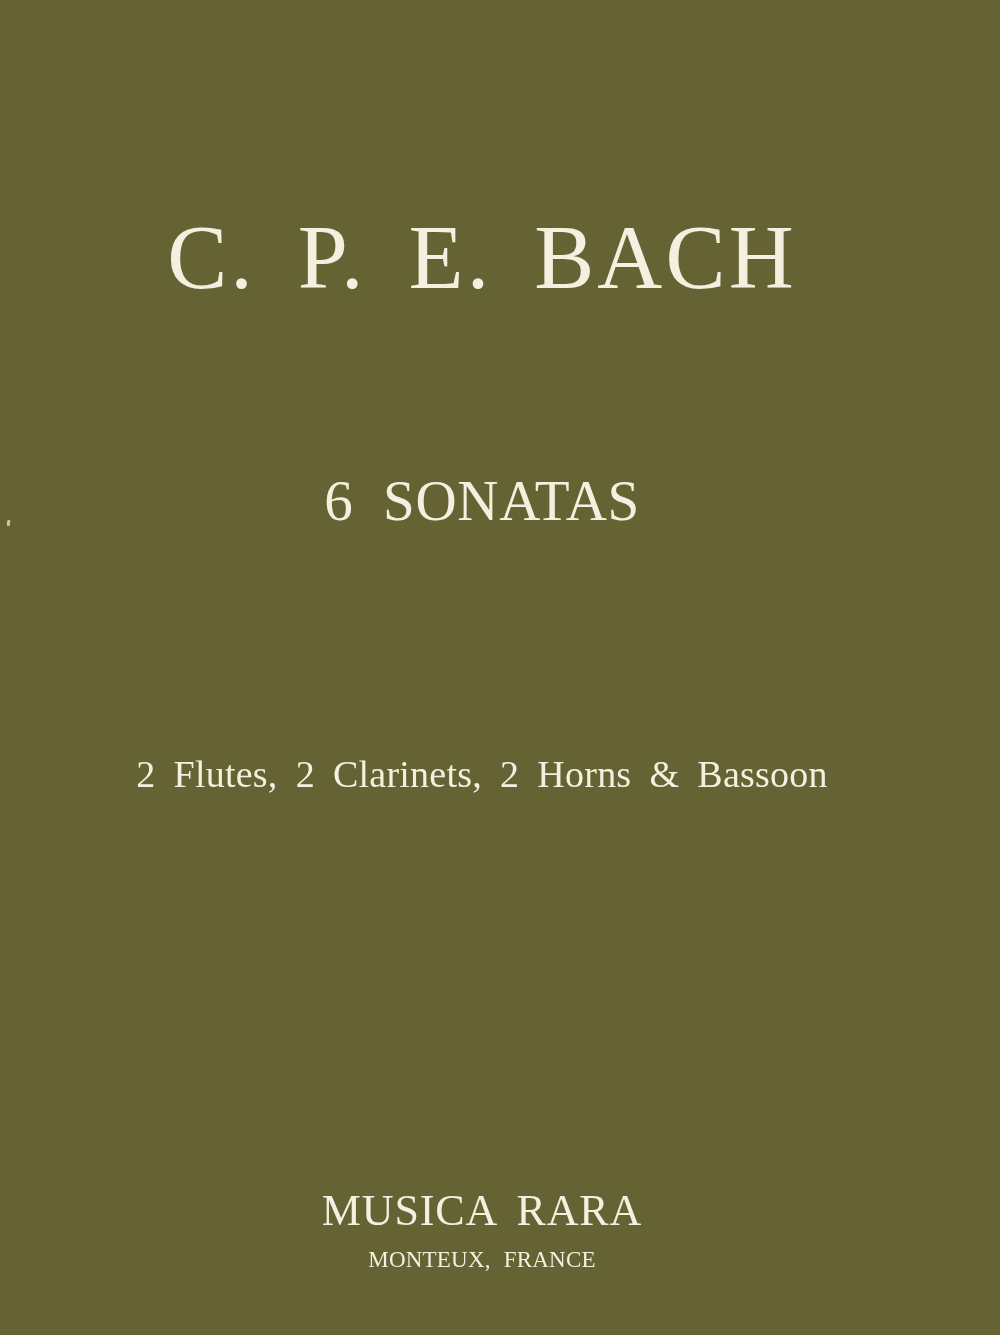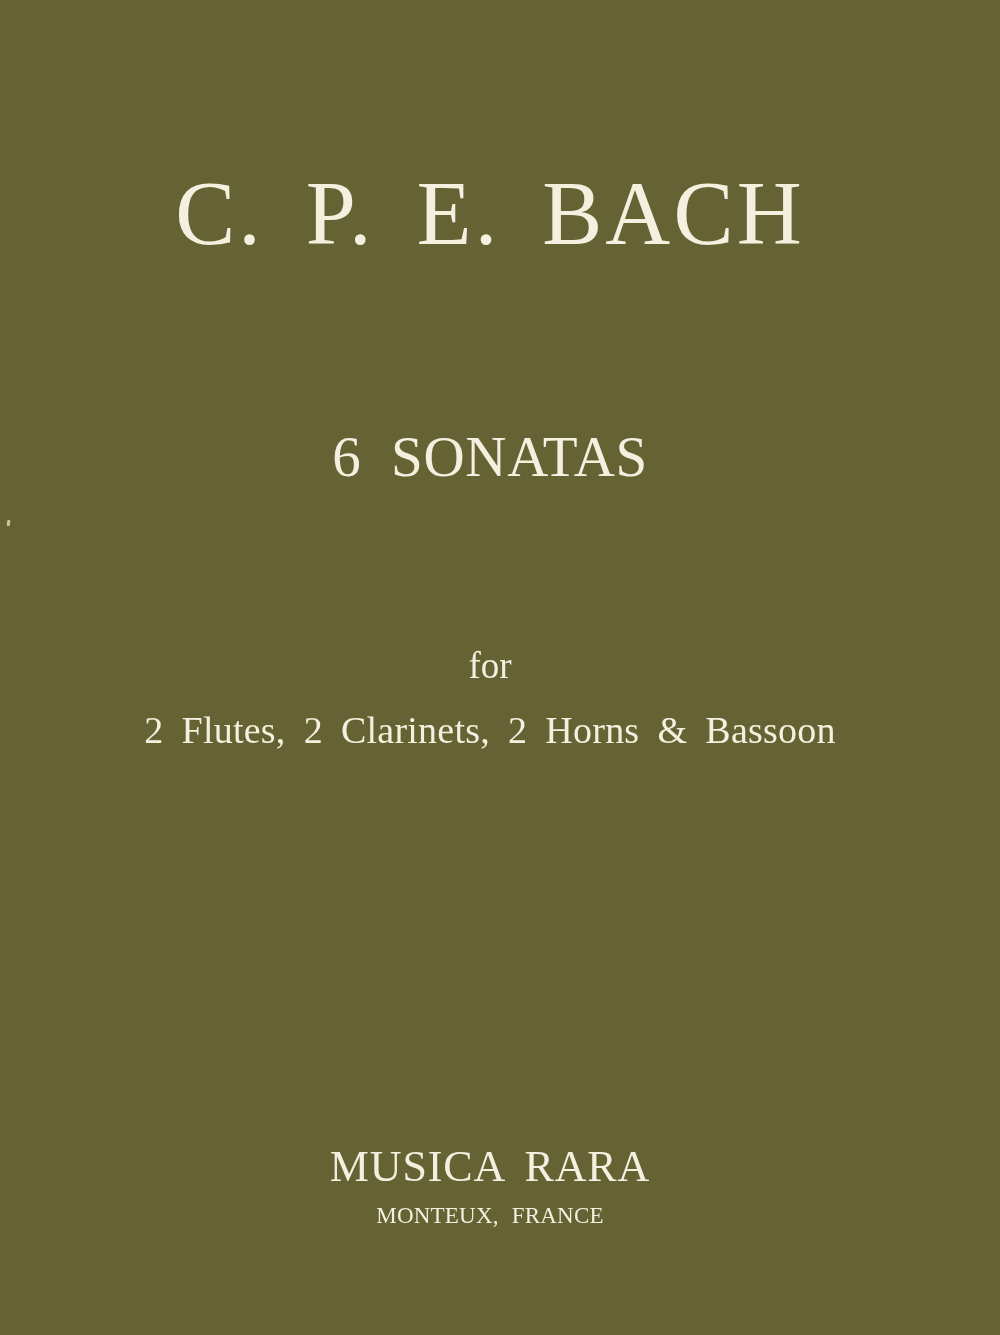--- a/index.html
+++ b/index.html
@@ -15,27 +15,28 @@
     position: relative;
     width: 1000px;
     height: 1335px;
     overflow: hidden;
     background: var(--color-background, #656334);
     color: var(--color-text, #f3f0df);
     font-family: "Liberation Serif", "DejaVu Serif", serif;
   }
   .line {
     position: absolute;
-    left: 12px;
+    left: 4px;
     width: 956px;          
     text-align: center;
     line-height: 1;
     white-space: nowrap;
     -webkit-user-select: none;
     user-select: none;
+    margin-top: 44px;
   }
   .composer {
     top: 169px;
     font-size: 90px;
     letter-spacing: 0.035em;
     word-spacing: 0.18em;
   }
   .work-title {
     top: 428px;
     font-size: 57px;
@@ -79,21 +80,20 @@
 </style>
 </head>
 <body>
 
 <div class="cover">
 
   <div class="line composer">C. P. E. BACH</div>
 
   <div class="line work-title">6 SONATAS</div>
 
-  <div class="line for-label">for</div>
 
   <div class="line instrumentation">2 Flutes, 2 Clarinets, 2 Horns &amp; Bassoon</div>
 
   <div class="line location">MONTEUX, FRANCE</div>
 
   <div class="line publisher">MUSICA RARA</div>
 
   <div class="speck"></div>
 
 </div>

